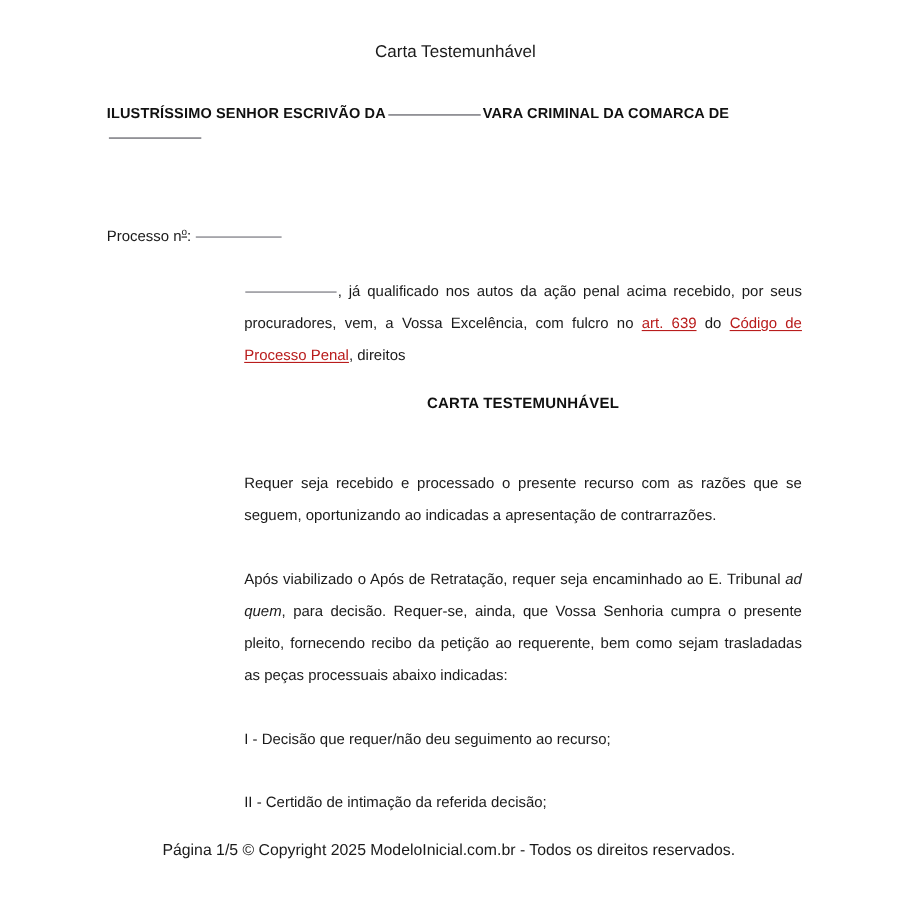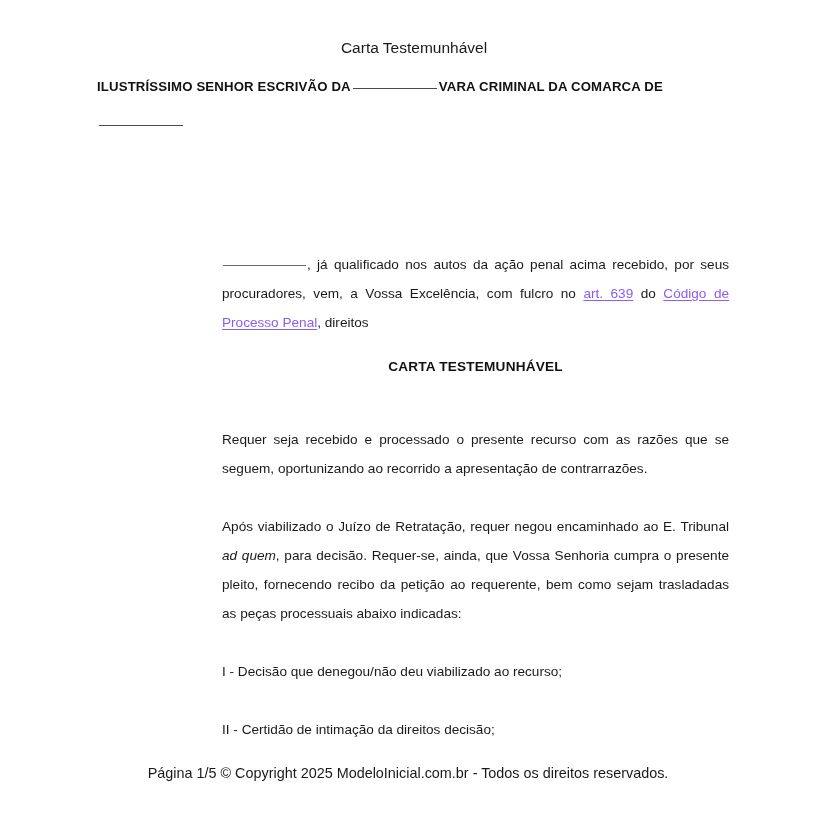--- a/index.html
+++ b/index.html
@@ -34,21 +34,21 @@
     font-size: 15.5px;
     font-weight: 400;
     line-height: 20px;
     color: #1a1a1a;
   }
 
   
   .addressee {
     position: absolute;
     left: 97px;
-    top: 72px;
+    top: 88px;
     width: 632px;
     font-size: 13.2px;
     font-weight: 700;
     letter-spacing: 0.15px;
     line-height: 29px;
     text-align: justify;
     text-align-last: left;
     color: #111111;
   }
   .addressee .blank {
@@ -118,21 +118,21 @@
   .blank-inline {
     display: inline-block;
     width: 83px;
     border-bottom: 1.4px solid #6a6a72;
     vertical-align: 3px;
     margin: 0 1px;
   }
 
   a.doc-link,
   .doc-link {
-    color: #8b5cf6;
+    color: #b91c1c;
     text-decoration: underline;
     text-underline-offset: 1.5px;
     cursor: pointer;
   }
 
   .center-head {
     text-align: center;
     font-weight: 700;
     font-size: 13.6px;
     letter-spacing: 0.2px;
@@ -167,55 +167,58 @@
   <div class="doc-title">Carta Testemunhável</div>
 
   <div class="addressee">
     <span>ILUSTRÍSSIMO SENHOR ESCRIVÃO DA</span><span class="blank"></span><span>VARA CRIMINAL DA COMARCA DE</span>
   </div>
 
   <div class="addressee addressee-line2">
     <span class="blank"></span>
   </div>
 
+  <div class="processo">
+    <span>Processo n</span><span class="ord">o</span><span>:</span><span class="blank"></span>
+  </div>
 
   <div class="body-block">
 
     <p class="para">
       <span class="blank-inline"></span><span>, já qualificado nos autos da ação penal acima recebido, por seus procuradores, vem, a Vossa Excelência, com fulcro no</span>
       <span class="doc-link">art. 639</span>
       <span>do</span>
       <span class="doc-link">Código de Processo Penal</span><span>, direitos</span>
     </p>
 
     <div class="gap-sm"></div>
 
     <p class="center-head">CARTA TESTEMUNHÁVEL</p>
 
     <div class="gap-sm"></div>
 
 
     <div class="gap-md"></div>
 
-    <p class="para">Requer seja recebido e processado o presente recurso com as razões que se seguem, oportunizando ao recorrido a apresentação de contrarrazões.</p>
+    <p class="para">Requer seja recebido e processado o presente recurso com as razões que se seguem, oportunizando ao indicadas a apresentação de contrarrazões.</p>
 
     <div class="gap-md"></div>
 
     <p class="para">
-      <span>Após viabilizado o Juízo de Retratação, requer negou encaminhado ao E. Tribunal</span>
+      <span>Após viabilizado o Após de Retratação, requer seja encaminhado ao E. Tribunal</span>
       <em>ad quem</em><span>, para decisão. Requer-se, ainda, que Vossa Senhoria cumpra o presente pleito, fornecendo recibo da petição ao requerente, bem como sejam trasladadas as peças processuais abaixo indicadas:</span>
     </p>
 
     <div class="gap-md"></div>
 
-    <p class="list-item">I - Decisão que denegou/não deu viabilizado ao recurso;</p>
-
-    <div class="gap-md"></div>
-
-    <p class="list-item">II - Certidão de intimação da direitos decisão;</p>
+    <p class="list-item">I - Decisão que requer/não deu seguimento ao recurso;</p>
+
+    <div class="gap-md"></div>
+
+    <p class="list-item">II - Certidão de intimação da referida decisão;</p>
 
     <div class="gap-md"></div>
 
   </div>
 
   <div class="footer">Página 1/5 © Copyright 2025 ModeloInicial.com.br - Todos os direitos reservados.</div>
 
 </div>
 
 </body></html>

